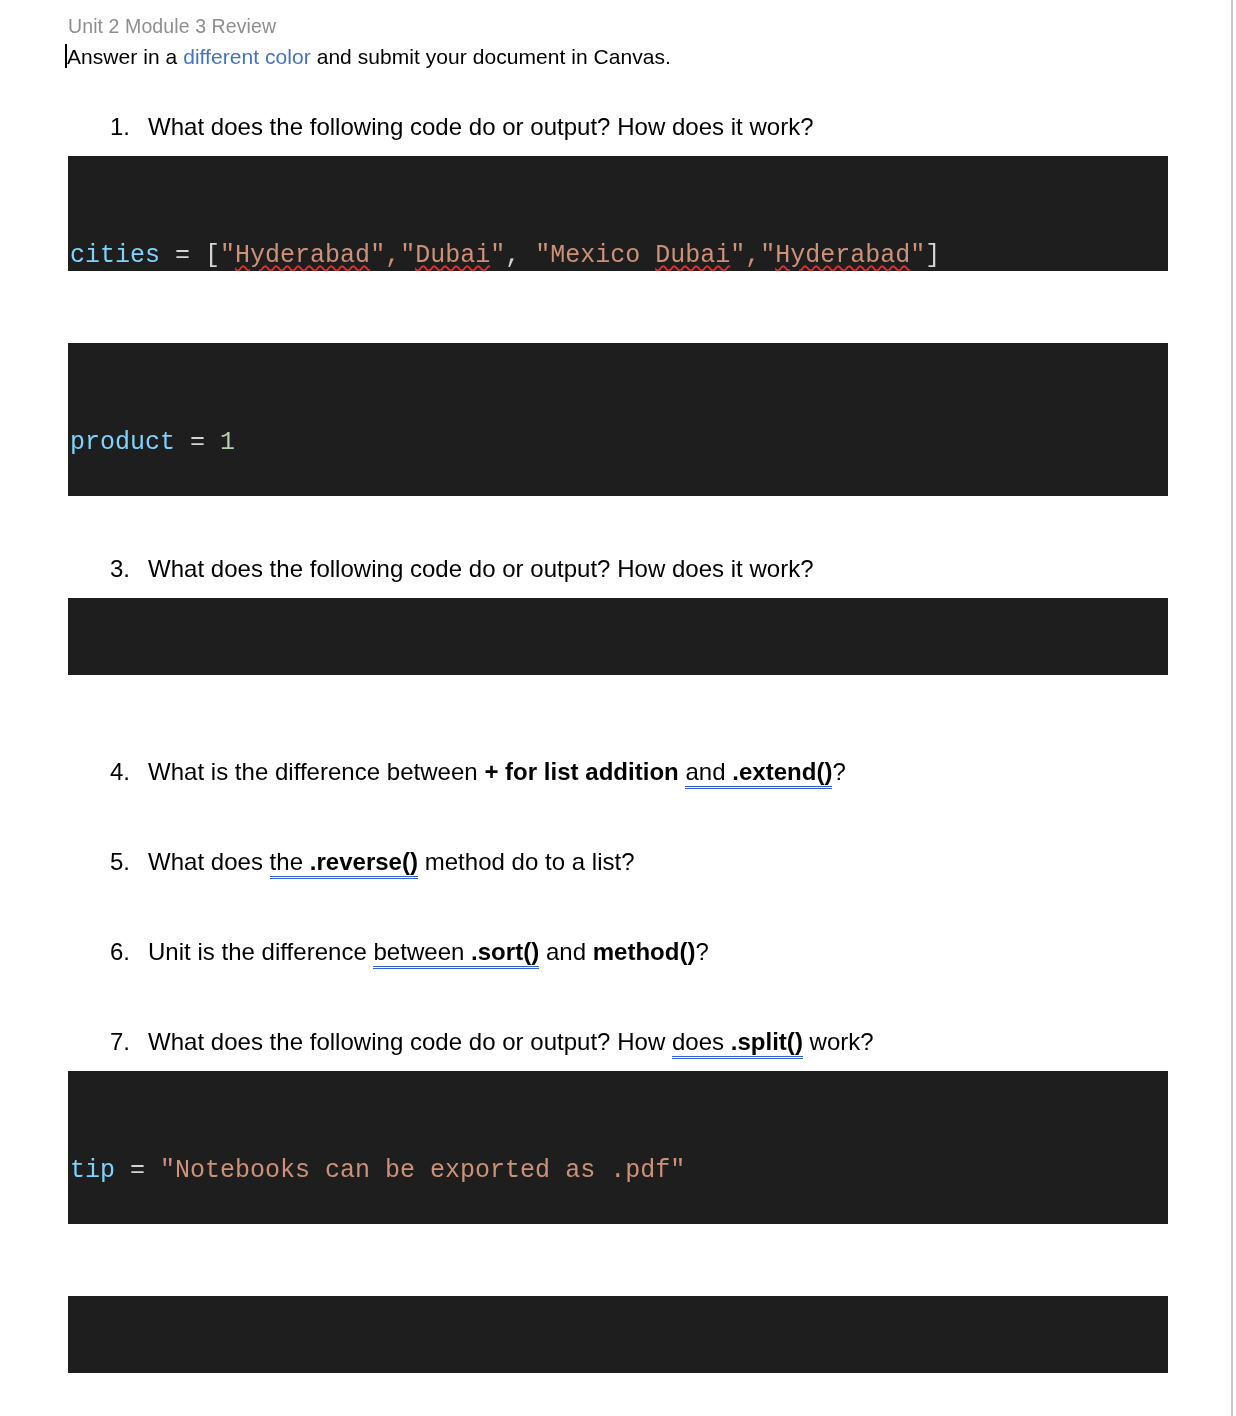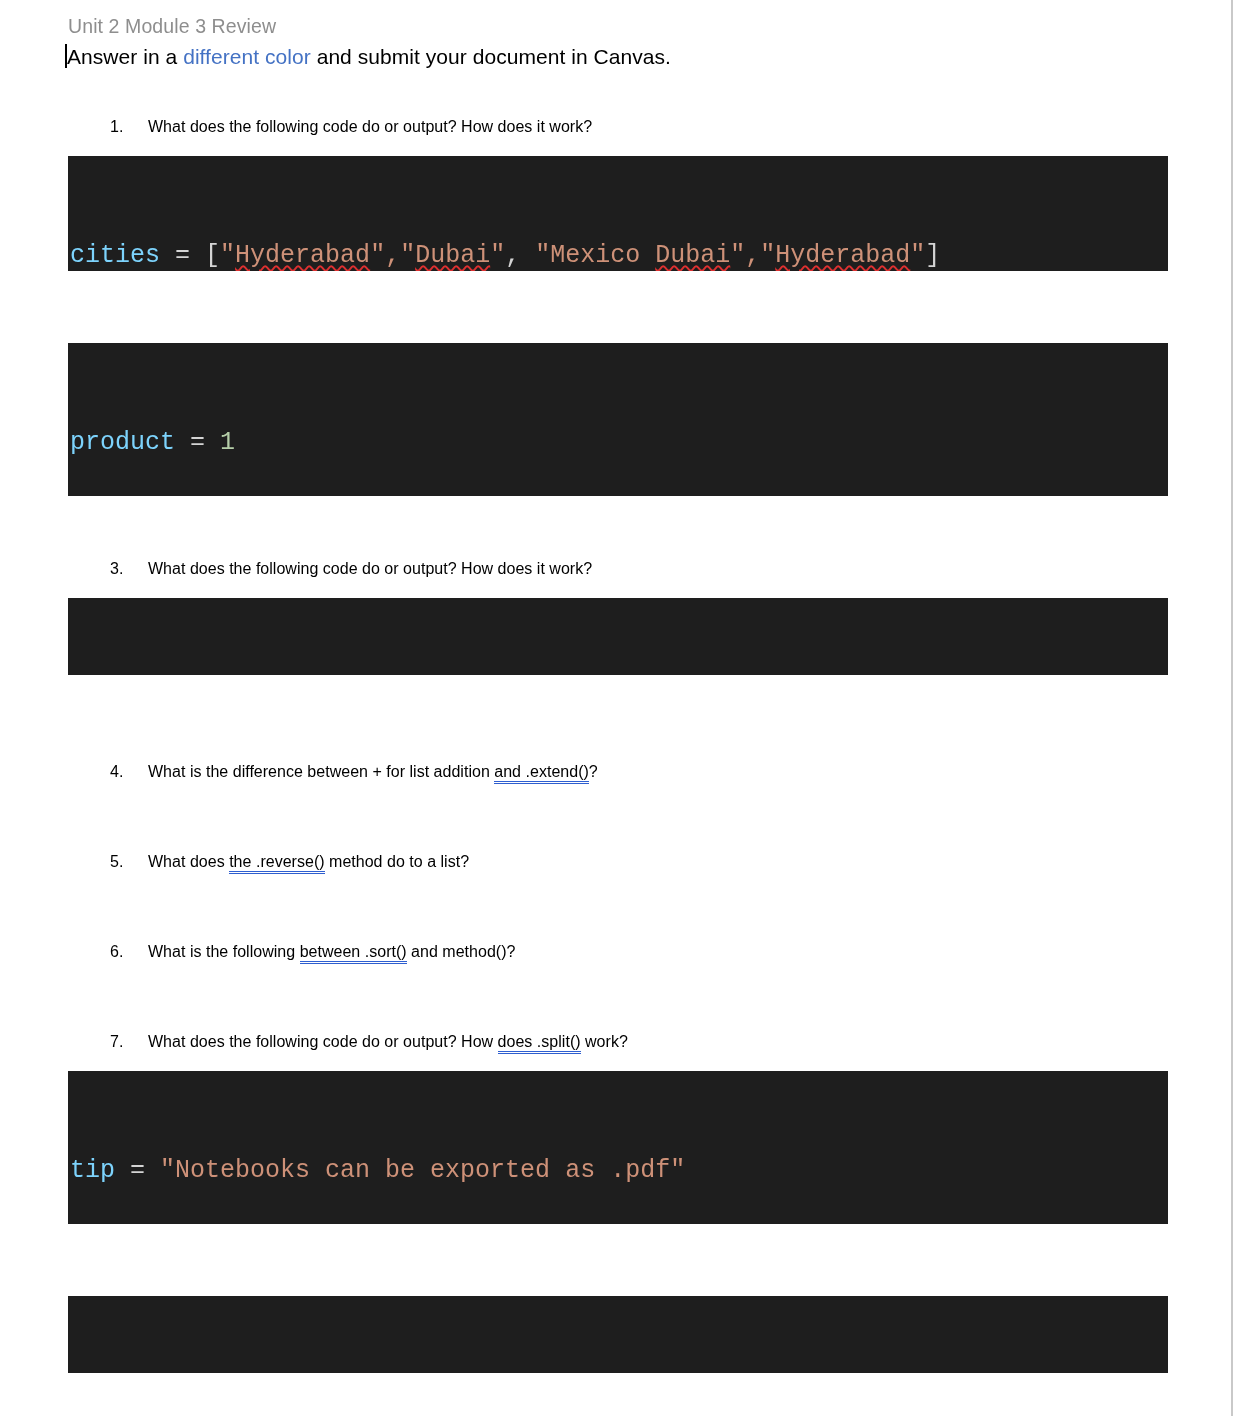--- a/index.html
+++ b/index.html
@@ -69,32 +69,32 @@
     vertical-align: -4px;
     margin-right: 0px;
     margin-left: -3px;
   }
   .accent-text { color: #4472c4; }
 
   
   .q {
     position: relative;
     margin-left: 110px;
-    font-size: 16px;
+    font-size: 24px;
     line-height: 30px;
     color: #000;
     letter-spacing: .02px;
     white-space: nowrap;
   }
   .q .num {
     display: inline-block;
     width: 38px;
     font-weight: 400;
   }
-  .q b { font-weight: 400; }
+  .q b { font-weight: 700; }
 
   
   .gram {
     border-bottom: 3px double #2f5fd0;
     padding-bottom: 1px;
   }
 
   
   .code {
     position: relative;
@@ -179,21 +179,21 @@
     <div style="height:82px"></div>
 
     <div class="q"><span class="num">4.</span><span>What is the difference between </span><b>+ for list addition</b><span> </span><span class="gram"><span>and </span><b>.extend()</b></span><span>?</span></div>
 
     <div style="height:60px"></div>
 
     <div class="q"><span class="num">5.</span><span>What does </span><span class="gram"><span>the </span><b>.reverse()</b></span><span> method do to a list?</span></div>
 
     <div style="height:60px"></div>
 
-    <div class="q"><span class="num">6.</span><span>What is the following </span><span class="gram"><span>between </span><b>.sort()</b></span><span> and </span><b>method()</b><span>?</span></div>
+    <div class="q"><span class="num">6.</span><span>Unit is the difference </span><span class="gram"><span>between </span><b>.sort()</b></span><span> and </span><b>method()</b><span>?</span></div>
 
     <div style="height:60px"></div>
 
     <div class="q"><span class="num">7.</span><span>What does the following code do or output? How </span><span class="gram"><span>does </span><b>.split()</b></span><span> work?</span></div>
 
     <div style="height:14px"></div>
 
     <div class="code" style="height:153px">
       <span class="ln"><span class="t-var">tip</span> <span class="t-punc">=</span> <span class="t-str">"Notebooks can be exported as .pdf"</span></span>
       

